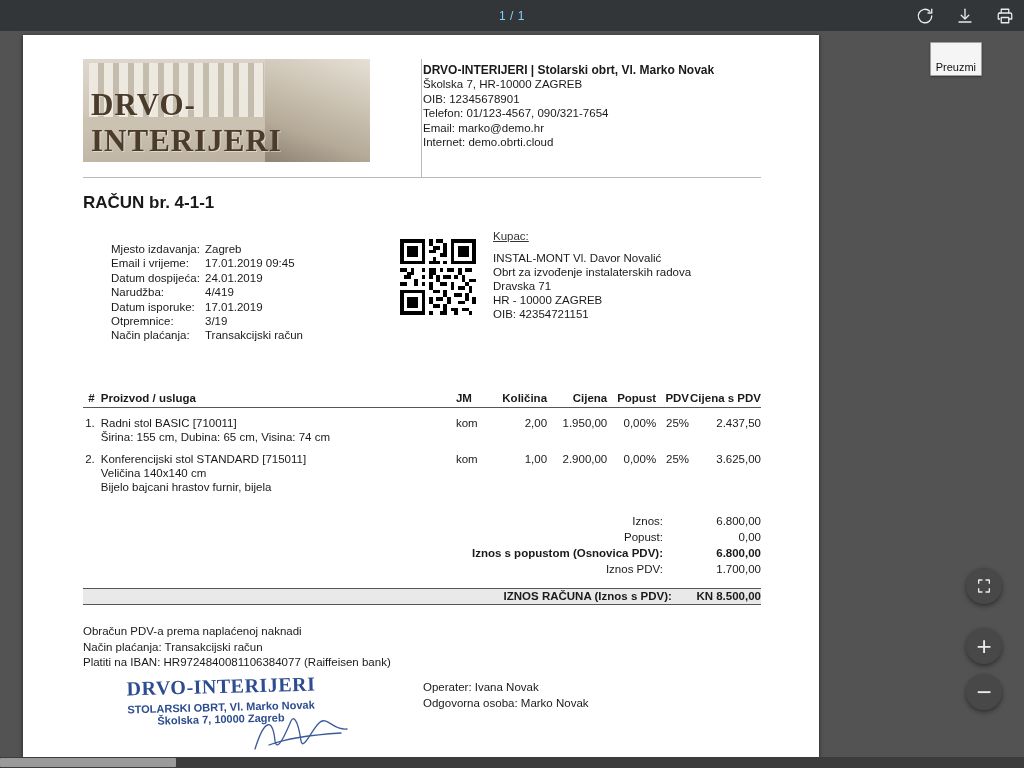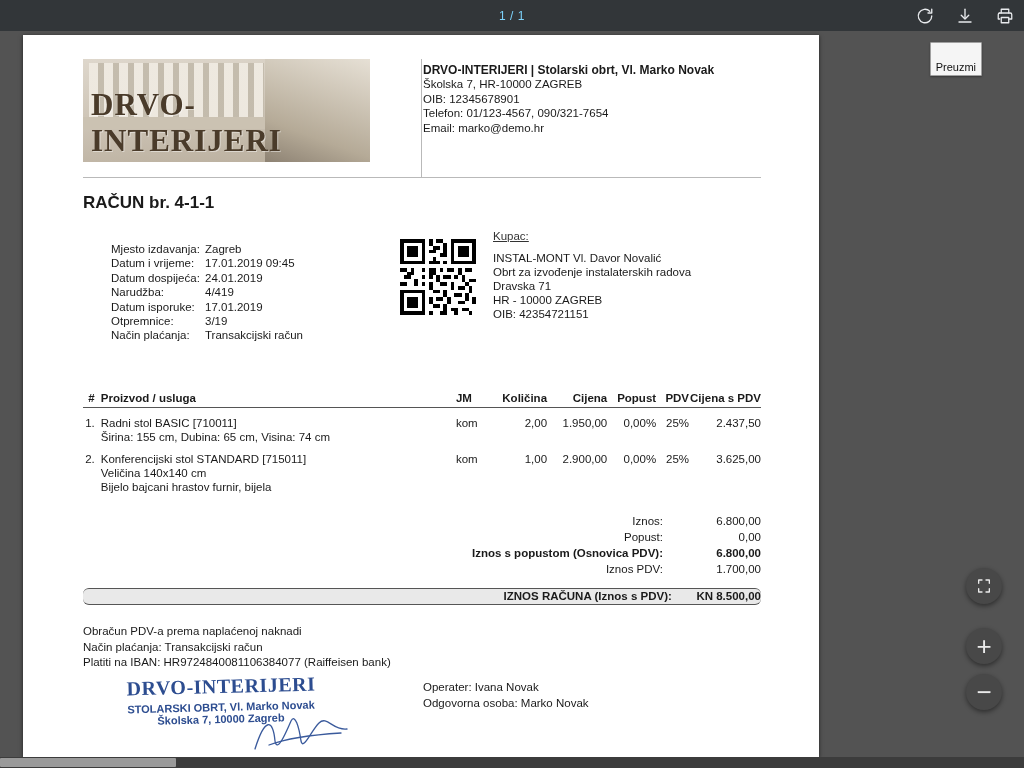--- a/index.html
+++ b/index.html
@@ -210,21 +210,20 @@
   .totals td.lab { text-align: right; padding-right: 12px; }
   .totals td.val { text-align: right; width: 86px; }
   .totals tr.bold td { font-weight: bold; margin-top: 44px; }
   .grand-row {
     position: absolute;
     left: 60px; top: 553px;
     width: 678px; height: 17px;
     background: #e9e9e9;
     border-top: 1px solid #555;
     border-bottom: 1px solid #555;
-    border-radius: 6px;
   }
   .grand-text {
     position: absolute;
     right: 0; top: 1px;
     font-weight: bold;
     font-size: 11.5px;
     white-space: nowrap;
   }
   .grand-text .amt { display: inline-block; width: 86px; text-align: right; }
   
@@ -345,35 +344,36 @@
           <div class="logo-slats2"></div>
           <div class="logo-photo-right"></div>
           <div class="logo-text">DRVO-INTERIJERI</div>
         </div>
         <div class="company-block">
           <div class="cname">DRVO-INTERIJERI | Stolarski obrt, Vl. Marko Novak</div>
           <div>Školska 7, HR-10000 ZAGREB</div>
           <div>OIB: 12345678901</div>
           <div>Telefon: 01/123-4567, 090/321-7654</div>
           <div>Email: marko@demo.hr</div>
+          <div>Internet: demo.obrti.cloud</div>
         </div>
       </div>
       <div class="vrule"></div>
       <div class="rule" id="rule-top"></div>
 
       <div class="doc-title">RAČUN br. 4-1-1</div>
 
       <table class="meta-table">
         <tbody>
           <tr>
             <td class="k">Mjesto izdavanja:</td>
             <td class="v">Zagreb</td>
           </tr>
           <tr>
-            <td class="k">Datum i vrijeme:</td>
+            <td class="k">Email i vrijeme:</td>
             <td class="v">17.01.2019 09:45</td>
           </tr>
           <tr>
             <td class="k">Datum dospijeća:</td>
             <td class="v">24.01.2019</td>
           </tr>
           <tr>
             <td class="k">Narudžba:</td>
             <td class="v">4/419</td>
           </tr>

